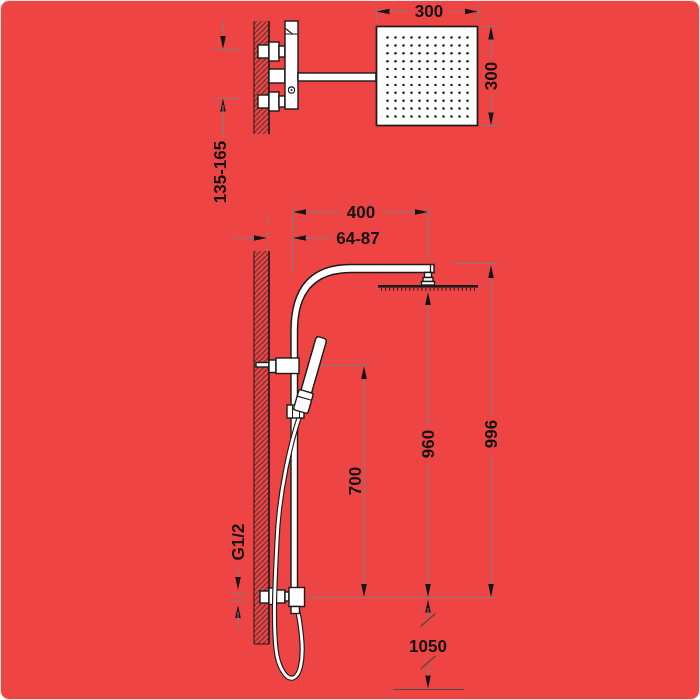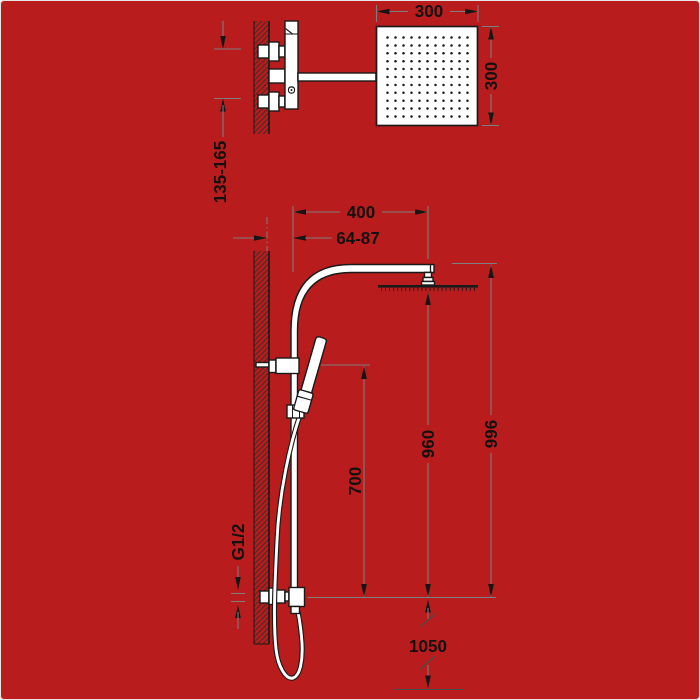--- a/index.html
+++ b/index.html
@@ -1,18 +1,18 @@
 <!DOCTYPE html>
 <html><head>
 <meta charset="utf-8">
 <style>
   html,body{margin:0;padding:0;background:#ffffff;}
   .canvas{
-    position:relative;width:698px;height:698px;background:#b91c1c;
-    border:1px solid #e6e6e6;border-radius:4px;overflow:hidden;
+    position:relative;width:698px;height:698px;background:#ef4444;
+    border:1px solid #e6e6e6;border-radius:9px;overflow:hidden;
     font-family:"Liberation Sans", sans-serif;
     text-align:center;
   }
   svg{display:block;}
   text{
     font-family:"Liberation Sans","DejaVu Sans",sans-serif;
     font-weight:bold;font-size:17px;fill:#111111;
   }
   .obj{stroke:#1a1a1a;fill:#ffffff;stroke-width:1.4;}
   .obj-thick{stroke:#1a1a1a;fill:#ffffff;stroke-width:1.7;}

